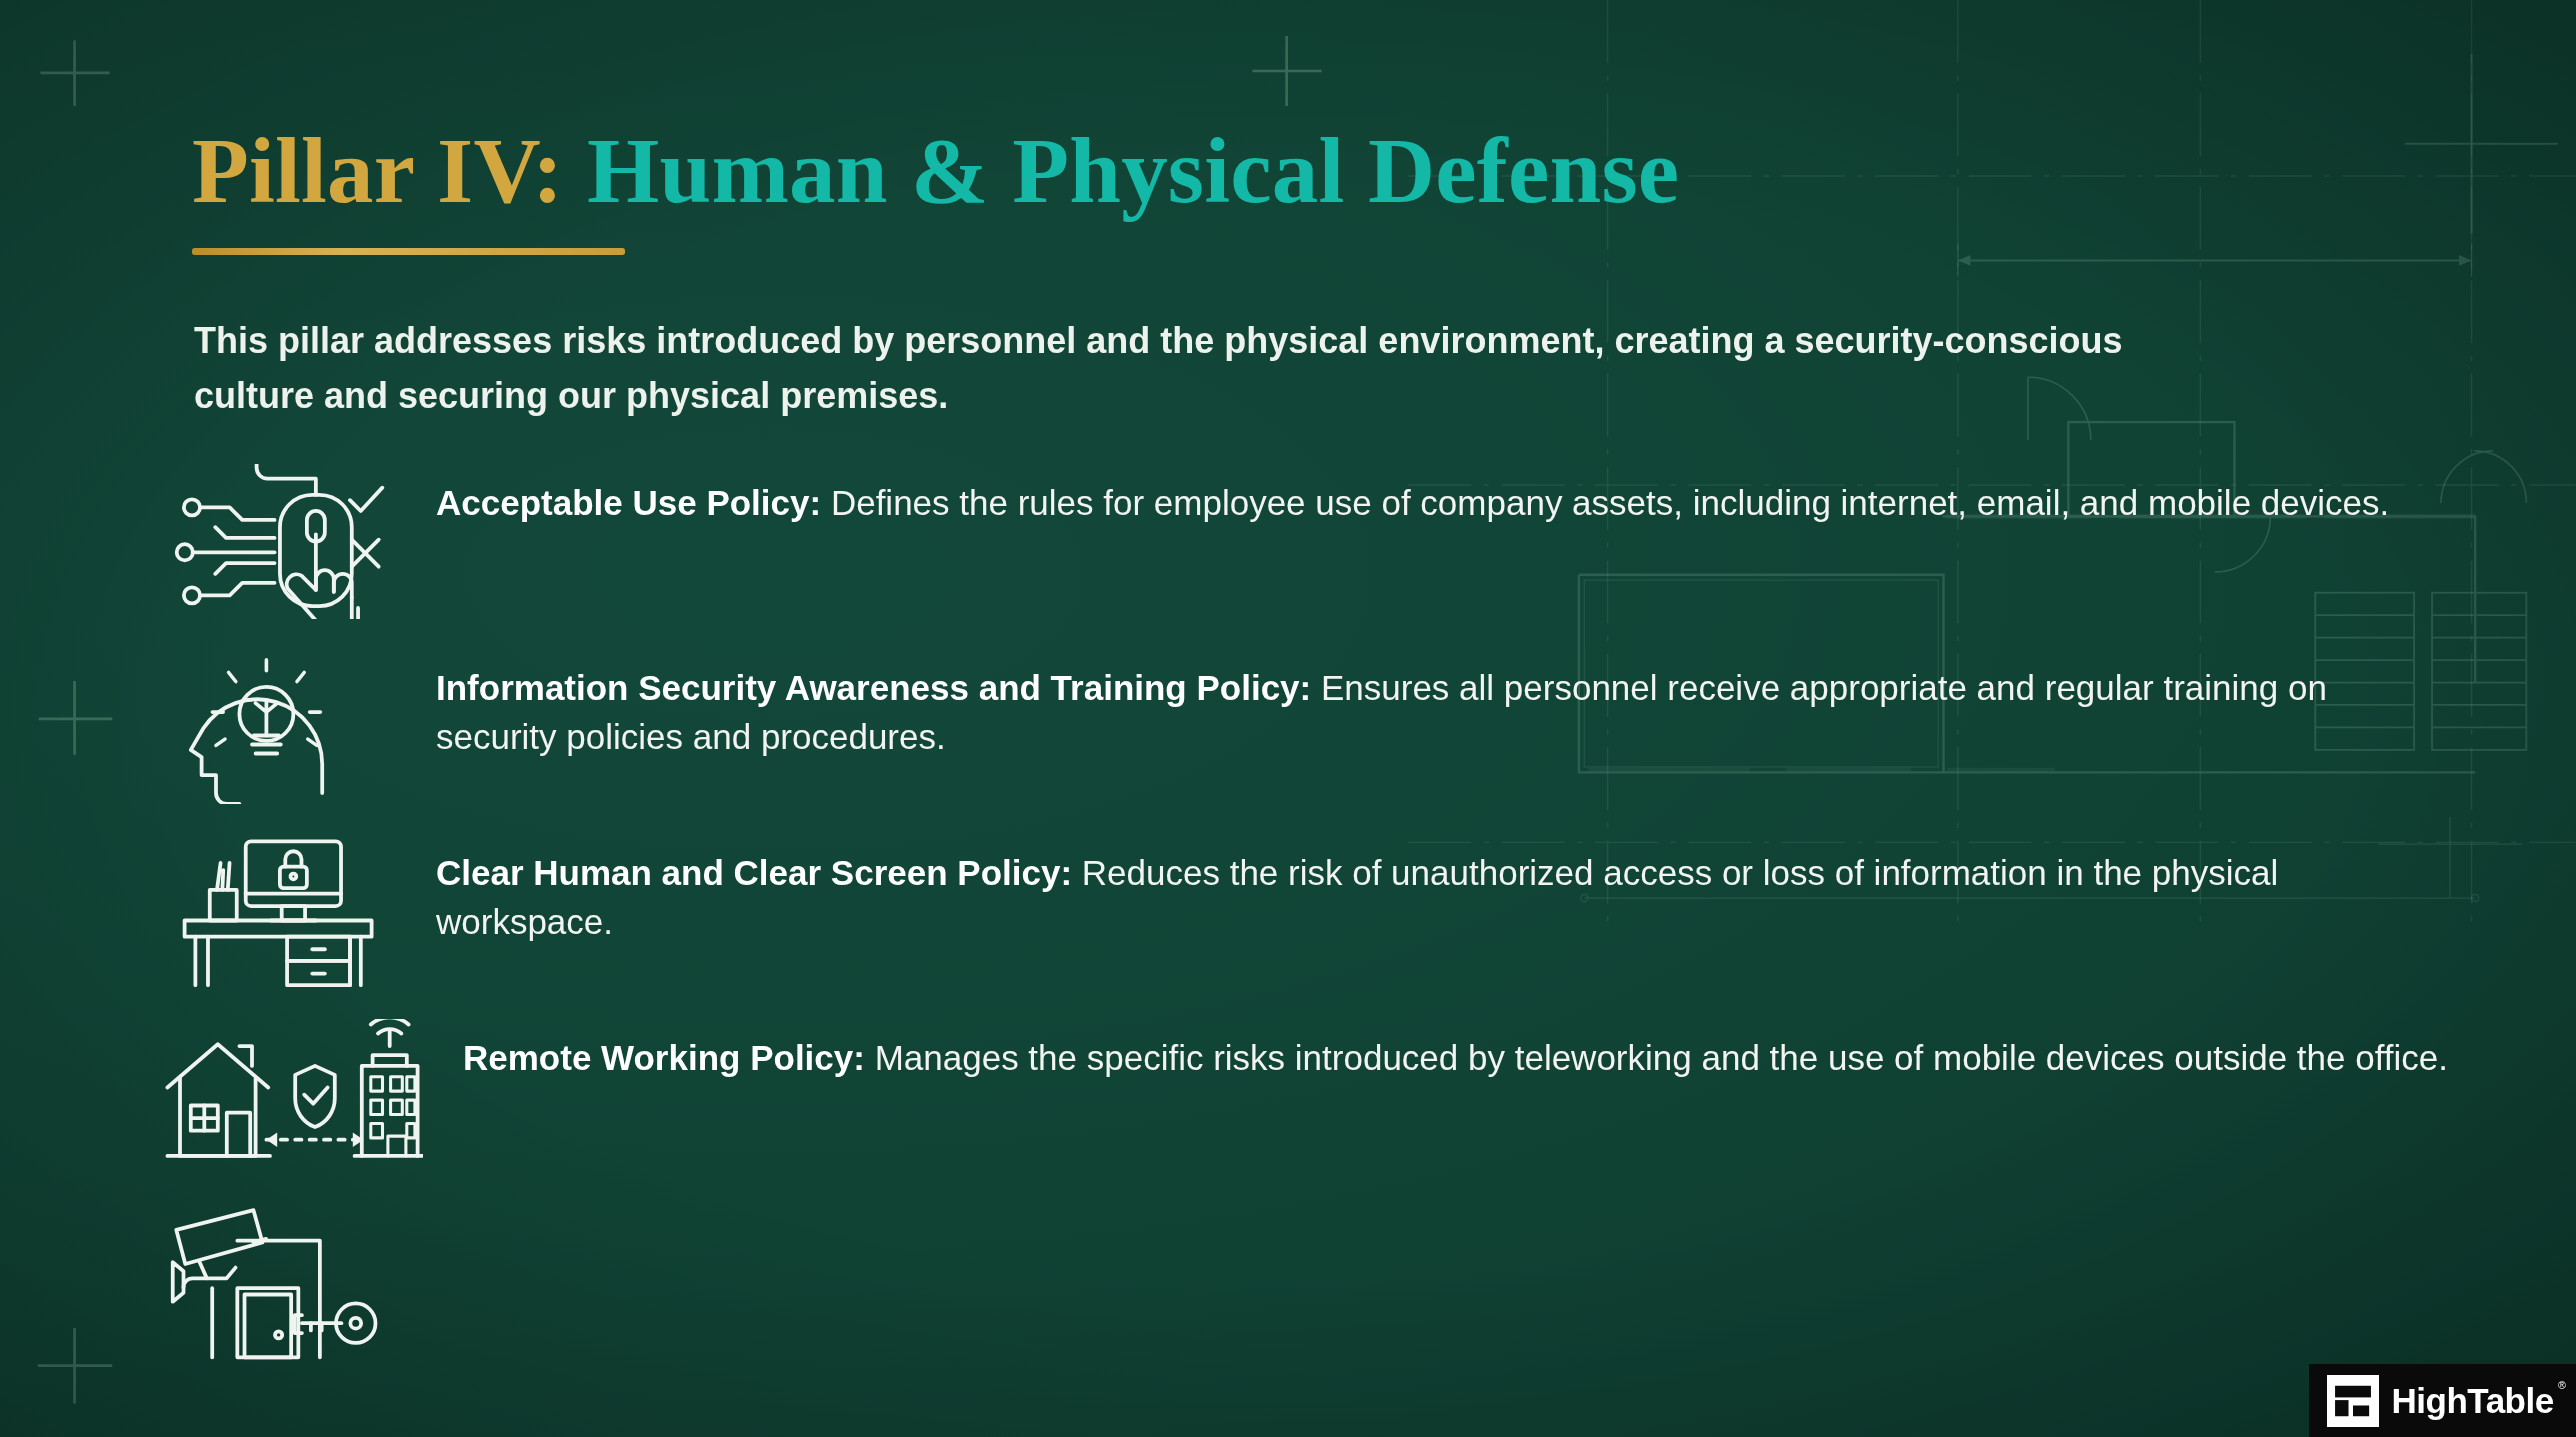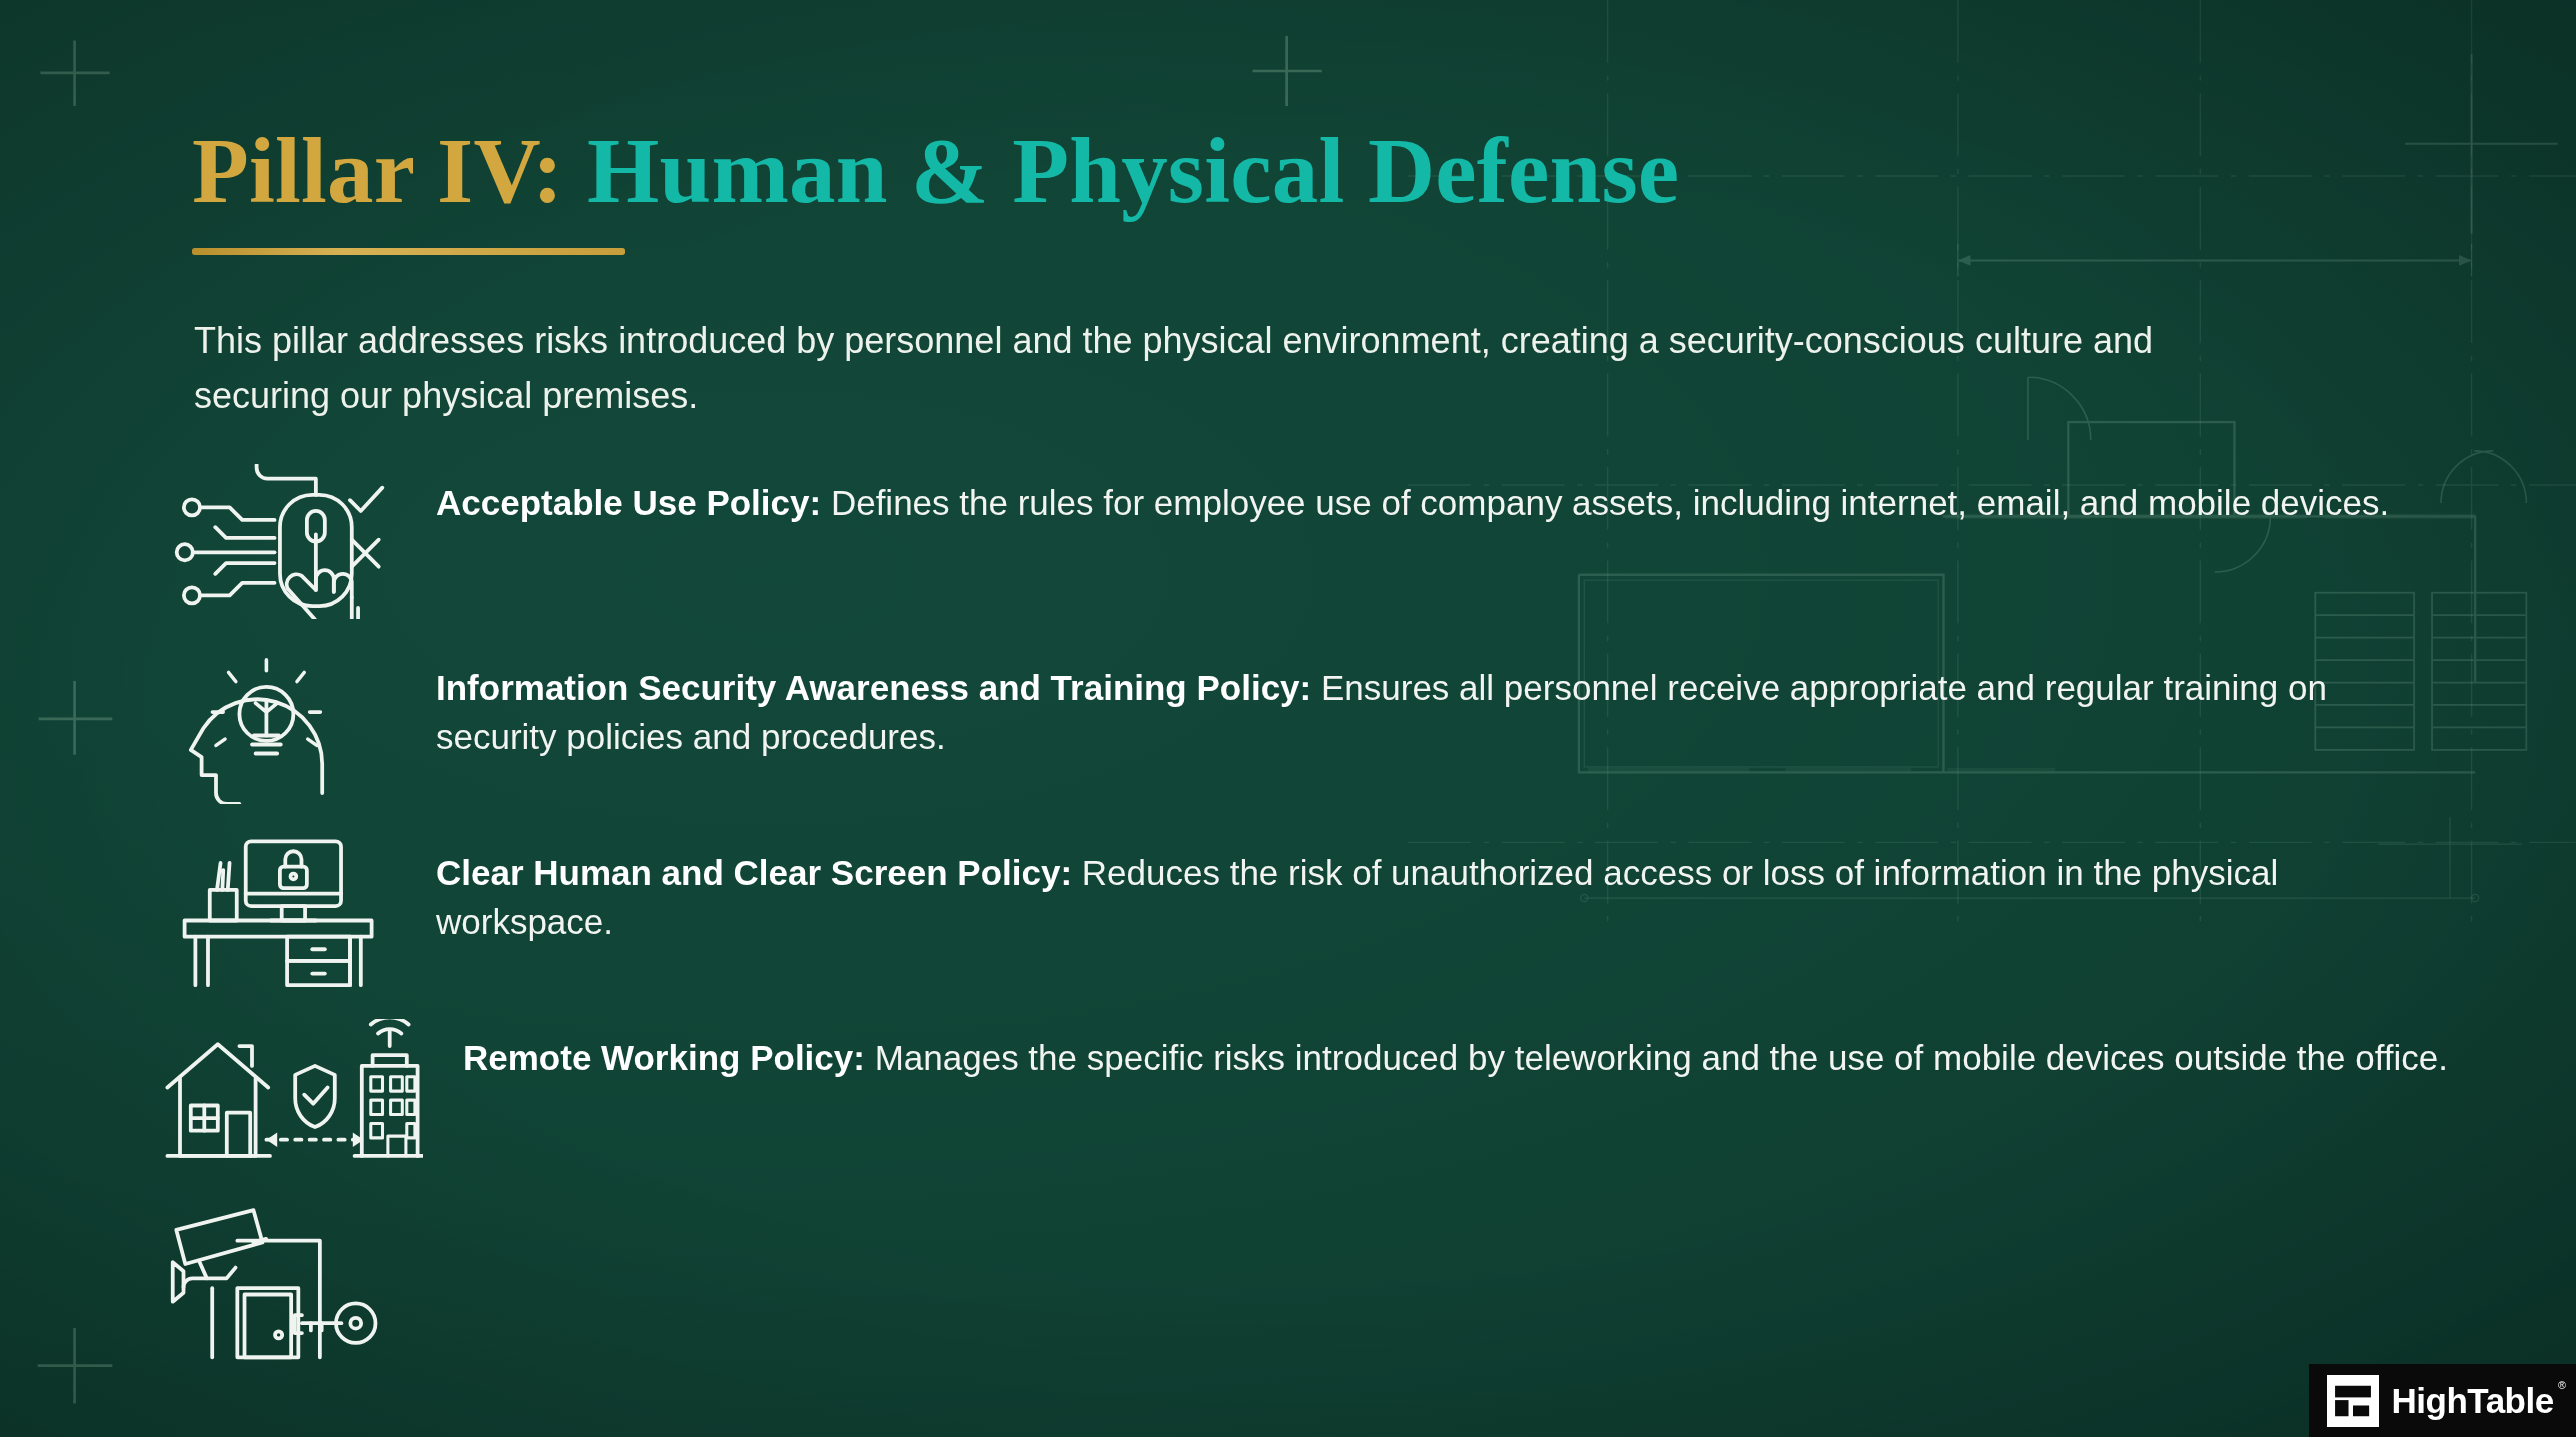--- a/index.html
+++ b/index.html
@@ -37,21 +37,21 @@
   #page-title .gold{ color:#d2a73f; }
   #page-title .plain{ color:#14b8a6; }
   #title-rule{
     margin-top:27px; width:433px; height:6.3px; border-radius:2.7px;
     background:linear-gradient(90deg,#b98f2c 0%, #d7b255 35%, #c79e3b 100%);
   }
 
   
   #subtitle{
     position:absolute; left:194px; top:314px; width:1977px;
-    font-size:36px; line-height:1.52; color:#eef2ec; font-weight:400;
+    font-size:36px; line-height:1.52; color:#eef2ec; font-weight:700;
   }
 
   
   #policy-list{ position:absolute; left:162px; top:467px; width:2336px; }
   .policy-row{
     display:flex; align-items:flex-start; gap:40px;
     height:185px;
   }
   .policy-icon{
     flex:0 0 234px; height:157px;

